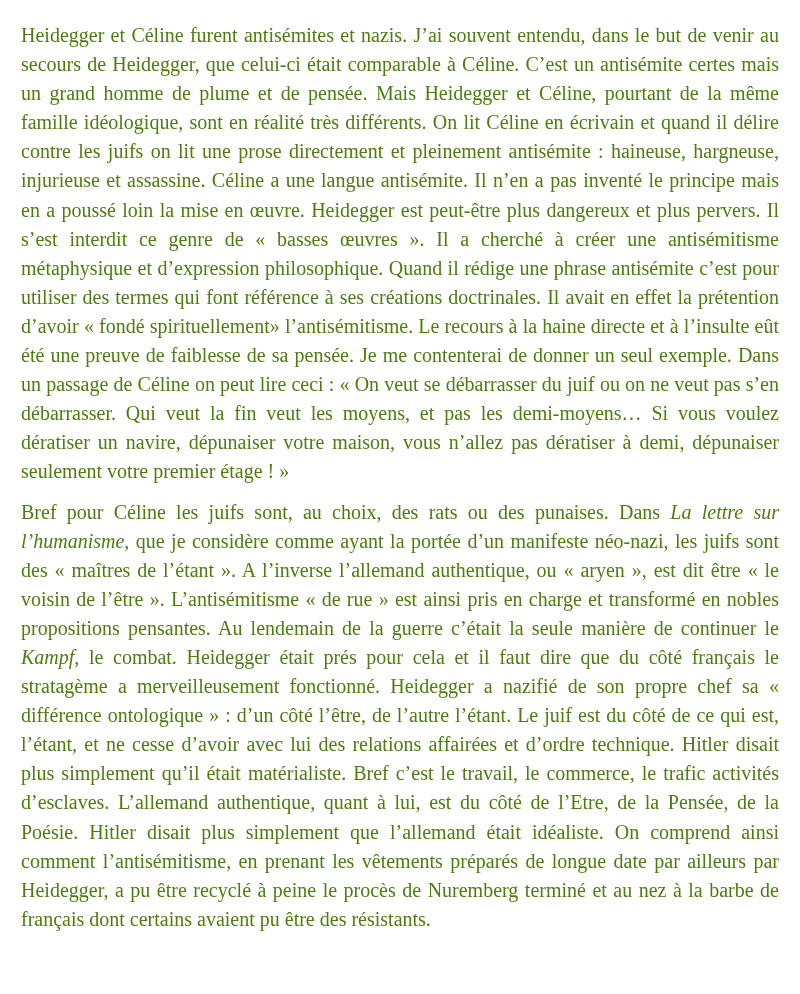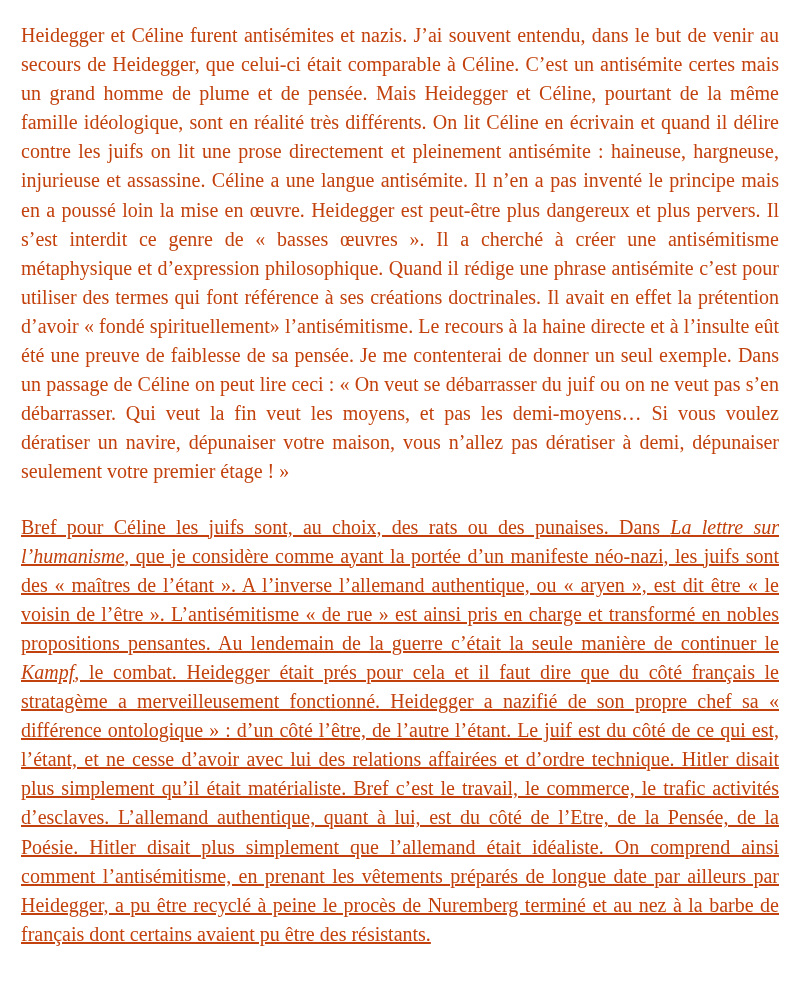--- a/index.html
+++ b/index.html
@@ -6,35 +6,34 @@
     margin: 0;
     padding: 0;
     background: #ffffff;
   }
   .page {
     width: 800px;
     height: 994px;
     box-sizing: border-box;
     padding: 21px 21px 12px 21px;
     background: #ffffff;
-    color: #c2410c;
+    color: #4d7c0f;
     font-family: "Liberation Serif", "DejaVu Serif", serif;
     font-size: 20px;
     line-height: 29.1px;
     text-align: justify;
     overflow: hidden;
     -webkit-hyphens: none;
     hyphens: none;
   }
   .para {
     margin: 0;
   }
   .para + .para {
-    margin-top: 26px;
-    text-decoration: underline;
+    margin-top: 11px;
   }
   .para em {
     font-style: italic;
   }
 </style>
 </head>
 <body>
 
 <div class="page">
   <p class="para"><span>Heidegger et Céline furent antisémites et nazis. J’ai souvent entendu, dans le but de venir au secours de Heidegger, que celui-ci était comparable à Céline. C’est un antisémite certes mais un grand homme de plume et de pensée. Mais Heidegger et Céline, pourtant de la même famille idéologique, sont en réalité très différents. On lit Céline en écrivain et quand il délire contre les juifs on lit une prose directement et pleinement antisémite : haineuse, hargneuse, injurieuse et assassine. Céline a une langue antisémite. Il n’en a pas inventé le principe mais en a poussé loin la mise en œuvre. Heidegger est peut-être plus dangereux et plus pervers. Il s’est interdit ce genre de « basses œuvres ». Il a cherché à créer une antisémitisme métaphysique et d’expression philosophique. Quand il rédige une phrase antisémite c’est pour utiliser des termes qui font référence à ses créations doctrinales. Il avait en effet la prétention d’avoir « fondé spirituellement» l’antisémitisme. Le recours à la haine directe et à l’insulte eût été une preuve de faiblesse de sa pensée. Je me contenterai de donner un seul exemple. Dans un passage de Céline on peut lire ceci : « On veut se débarrasser du juif ou on ne veut pas s’en débarrasser. Qui veut la fin veut les moyens, et pas les demi-moyens… Si vous voulez dératiser un navire, dépunaiser votre maison, vous n’allez pas dératiser à demi, dépunaiser seulement votre premier étage ! »</span></p>

